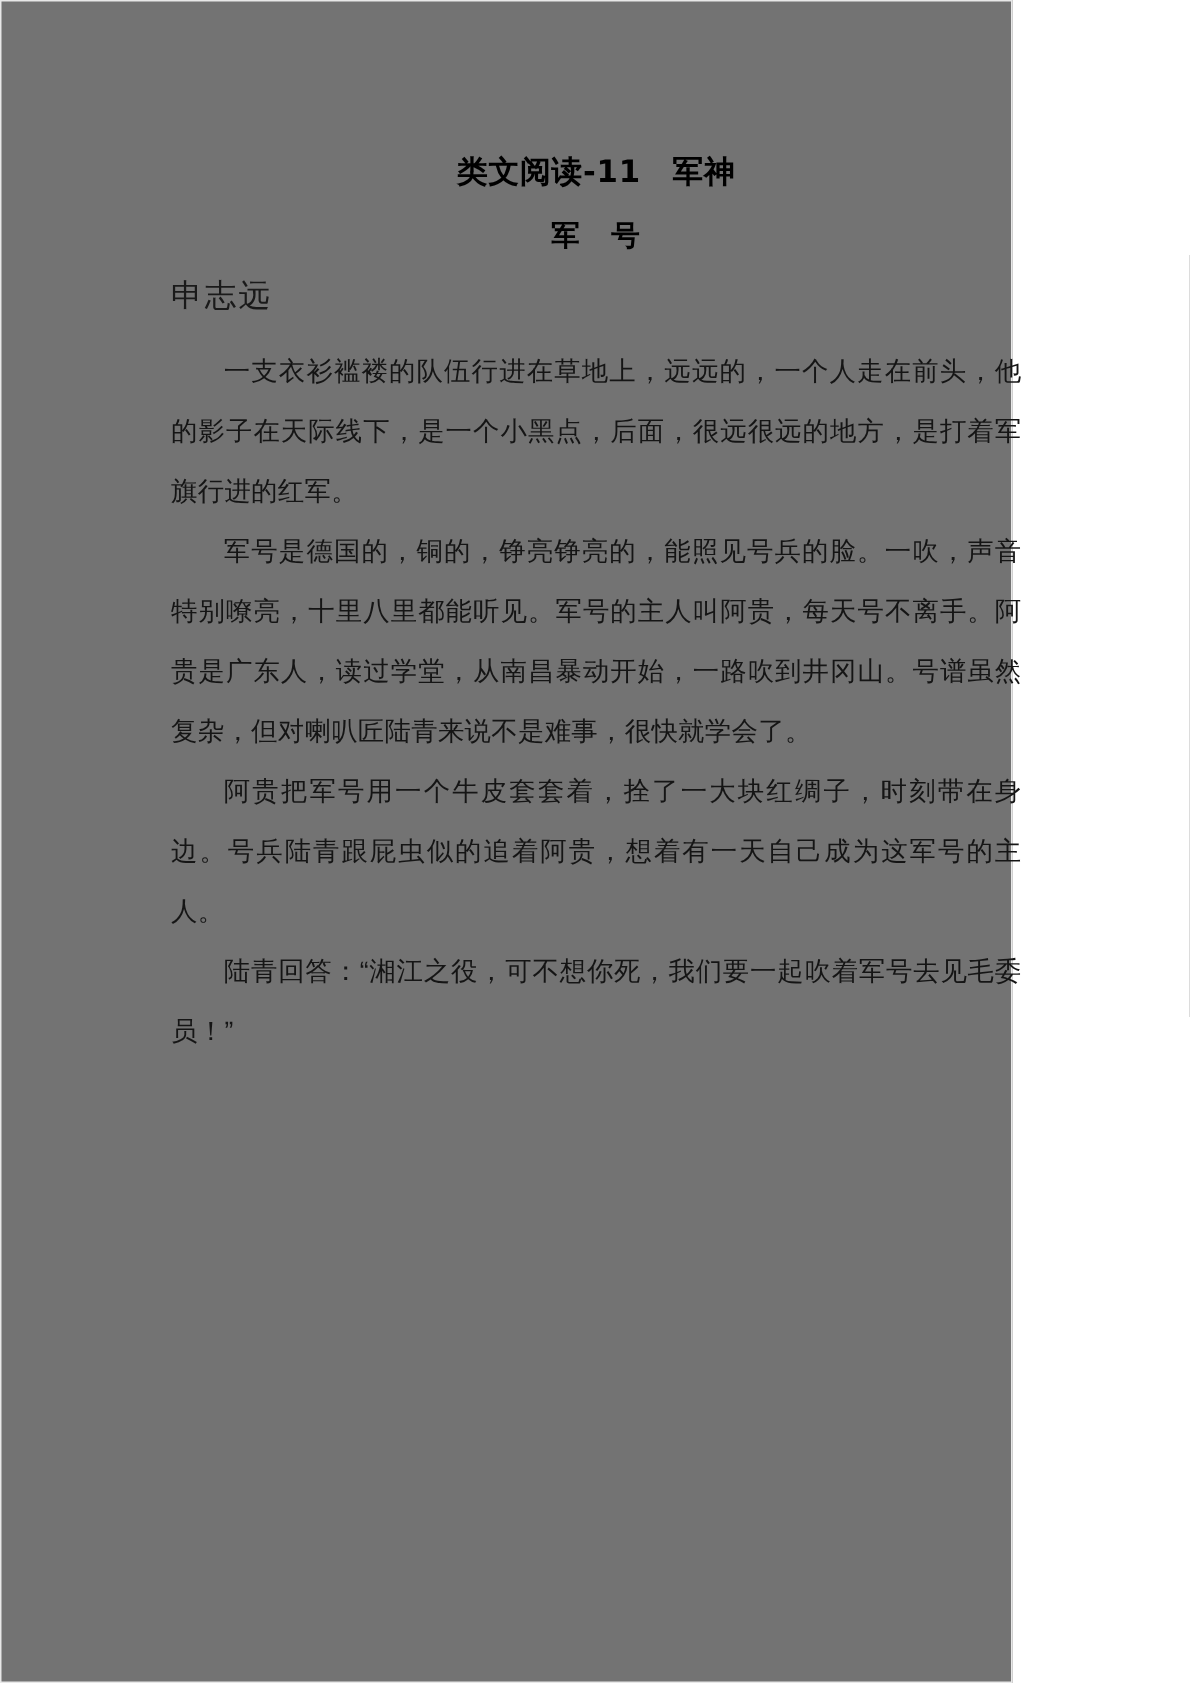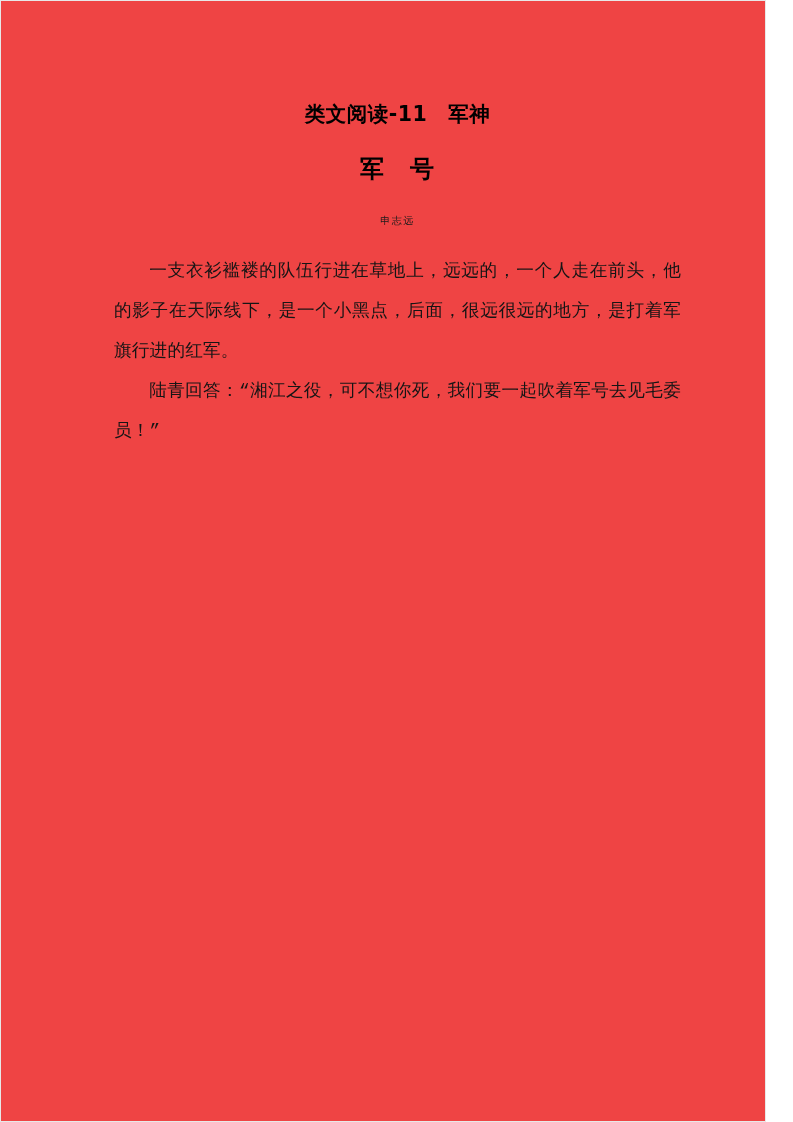--- a/index.html
+++ b/index.html
@@ -13,23 +13,23 @@
     height: 1122px;
     overflow: hidden;
     font-family: "Liberation Serif", "DejaVu Serif", serif;
     color: #111111;
     -webkit-font-smoothing: antialiased;
   }
 
   .page {
     position: relative;
     box-sizing: border-box;
-    width: 766px;
+    width: 675px;
     height: 1122px;
-    background: #ef4444;
+    background: #737373;
     border: 1px solid #e8e8e8;
   }
 
   .page-inner {
     position: absolute;
     left: 113px;
     top: 0;
     width: 567px;
   }
 
@@ -41,52 +41,52 @@
     font-family: "DejaVu Sans", "Liberation Sans", sans-serif;
     font-weight: 700;
     font-size: 20.5px;
     line-height: 30px;
     letter-spacing: 0.5px;
     color: #000;
     white-space: pre;
   }
 
   .doc-subtitle {
-    margin: 12px;
+    margin: 0;
     padding-top: 14px;
     text-align: center;
     font-family: "DejaVu Sans", "Liberation Sans", sans-serif;
     font-weight: 700;
-    font-size: 24px;
+    font-size: 19px;
     line-height: 28px;
     letter-spacing: 1px;
     color: #000;
     white-space: pre;
   }
 
   .doc-author {
     margin: 0;
     padding-top: 14px;
-    text-align: center;
+    text-align: left;
     font-family: "Liberation Serif", "DejaVu Serif", serif;
-    font-size: 10px;
+    font-size: 21px;
     line-height: 24px;
     letter-spacing: 1.5px;
     color: #1a1a1a;
   }
 
   
   .body-text {
     margin-top: 18px;
   }
 
   .para {
     margin: 0;
     text-indent: 2em;
-    font-family: Liberation Mono, monospace;
+    font-family: Liberation Sans, sans-serif;
     font-size: 17.6px;
     line-height: 40px;
     color: #151515;
     text-align: justify;
     text-justify: inter-ideograph;
     letter-spacing: 0.2px;
     word-break: break-all;
   }
 
   .para + .para { margin-top: 0; }
@@ -98,17 +98,19 @@
   <div class="page-inner">
 
     <h1 class="doc-title">类文阅读-11　军神</h1>
 
     <h2 class="doc-subtitle">军　号</h2>
 
     <p class="doc-author">申志远</p>
 
     <div class="body-text">
       <p class="para">一支衣衫褴褛的队伍行进在草地上，远远的，一个人走在前头，他的影子在天际线下，是一个小黑点，后面，很远很远的地方，是打着军旗行进的红军。</p>
+      <p class="para">军号是德国的，铜的，铮亮铮亮的，能照见号兵的脸。一吹，声音特别嘹亮，十里八里都能听见。军号的主人叫阿贵，每天号不离手。阿贵是广东人，读过学堂，从南昌暴动开始，一路吹到井冈山。号谱虽然复杂，但对喇叭匠陆青来说不是难事，很快就学会了。</p>
+      <p class="para">阿贵把军号用一个牛皮套套着，拴了一大块红绸子，时刻带在身边。号兵陆青跟屁虫似的追着阿贵，想着有一天自己成为这军号的主人。</p>
       <p class="para">陆青回答：“湘江之役，可不想你死，我们要一起吹着军号去见毛委员！”</p>
     </div>
 
   </div>
 </div>
 
 </body></html>

